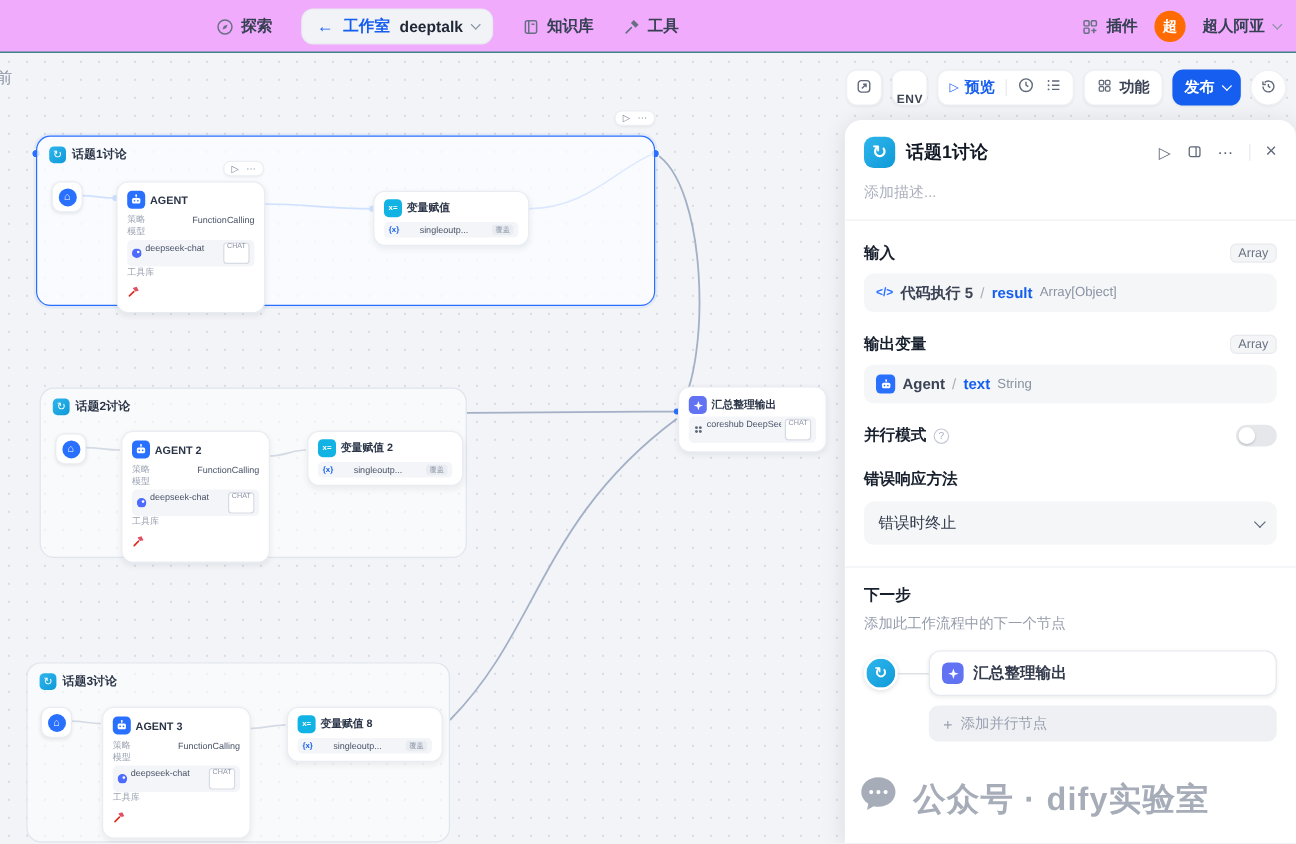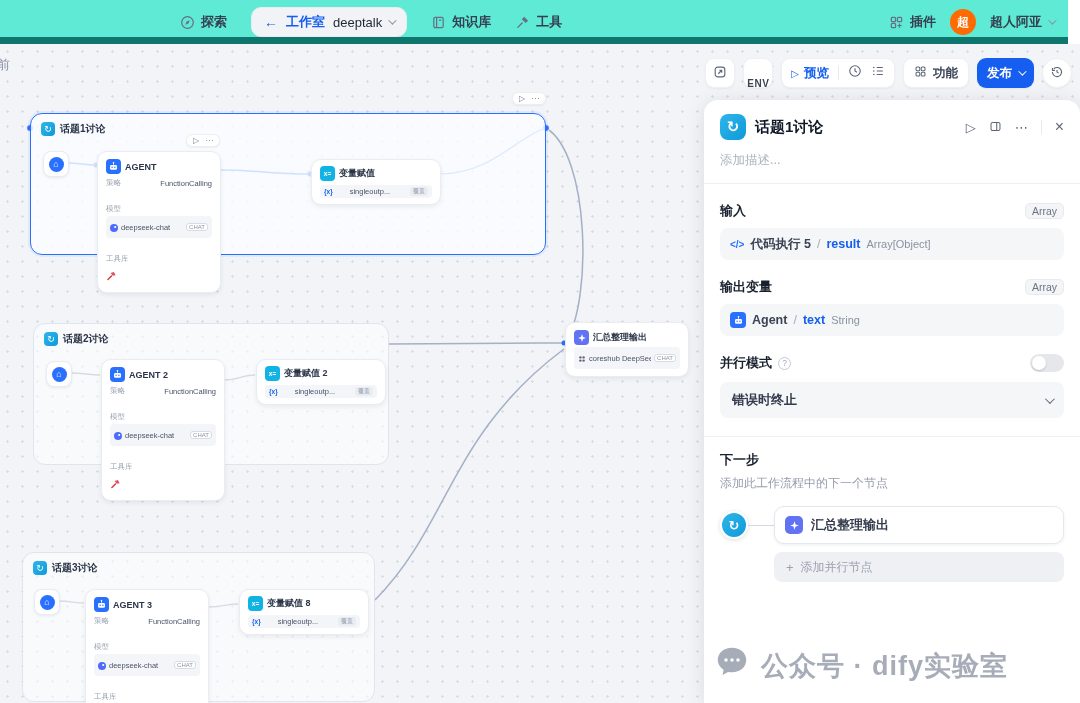--- a/index.html
+++ b/index.html
@@ -1,27 +1,27 @@
 <!DOCTYPE html>
 <html><head>
 <meta charset="utf-8">
 <style>
   * { margin:0; padding:0; box-sizing:border-box; }
   body { font-family:"Liberation Sans","DejaVu Sans",sans-serif; background:#e9ebef; }
   .stage { position:relative; width:1080px; height:703px; overflow:hidden; background:#fff; }
 
   
-  .topbar { position:absolute; top:0; left:0; right:12px; height:44px; background:#5eead4; border-bottom:7px solid #0f766e; z-index:40; }
+  .topbar { position:absolute; top:0; left:0; right:0; height:44px; background:#f0abfc; border-bottom:1px solid #0f766e; z-index:40; }
   .tb-left { position:absolute; left:180px; top:0; height:44px; display:flex; align-items:center; gap:24px; }
   .tb-item { display:flex; align-items:center; gap:6px; font-size:13px; color:#354052; font-weight:600; cursor:pointer; }
   .tb-item svg { display:block; }
   .ws-pill { display:flex; align-items:center; gap:8px; background:#f1f3f6; border:1px solid #e9ebf0; border-radius:10px; height:30px; padding:0 12px; cursor:pointer; }
   .back-arrow { color:#155eef; font-weight:700; font-size:14px; }
   .ws-name { color:#155eef; font-size:13px; font-weight:700; }
-  .app-name { color:#1f2736; font-size:13px; font-weight:400; display:flex; align-items:center; gap:6px; }
+  .app-name { color:#1f2736; font-size:13px; font-weight:700; display:flex; align-items:center; gap:6px; }
   .tb-right { position:absolute; right:14px; top:0; height:44px; display:flex; align-items:center; gap:14px; }
   .avatar { width:26px; height:26px; border-radius:50%; background:#ff6b00; color:#fff; font-size:12px; font-weight:700; display:flex; align-items:center; justify-content:center; }
   .chev { display:inline-block; width:6px; height:6px; border-right:1.5px solid currentColor; border-bottom:1.5px solid currentColor; transform:rotate(45deg) translateY(-2px); }
 
   
   .canvas { position:absolute; top:44px; left:0; right:0; bottom:0; background:#f2f4f7;
             background-image:radial-gradient(#d8dce3 1px, transparent 1.2px); background-size:15px 15px; overflow:hidden; }
   .edge-text { position:absolute; left:-3px; top:12px; font-size:13px; color:#8a92a3; z-index:5; }
   svg.edges { position:absolute; inset:0; z-index:1; pointer-events:none; }
 
@@ -37,24 +37,24 @@
   .node-card { position:absolute; background:#fff; border:1px solid #e9ecf2; border-radius:10px; box-shadow:0 2px 5px rgba(16,24,40,.07); padding:7px 8px; }
   .agent-card { width:124px; }
   .assign-card { width:130px; padding:6px 8px; }
   .card-head { display:flex; align-items:center; gap:4px; }
   .card-title { font-size:9px; font-weight:700; color:#2b3548; white-space:nowrap; }
   .nic { width:15px; height:15px; border-radius:4px; display:flex; align-items:center; justify-content:center; flex:none; }
   .agent-ic { background:#2970ff; }
   .assign-ic { background:#11b3e4; color:#fff; font-size:6.5px; font-weight:700; }
   .sum-ic { background:#6172f3; }
   .fld-row { display:flex; justify-content:space-between; align-items:center; margin-top:4px; }
-  .fld { font-size:7.5px; color:#9aa3b2; margin-top:16px; }
+  .fld { font-size:7.5px; color:#9aa3b2; margin-top:0; }
   .fld-inline { margin-top:0; }
   .fld-val { font-size:7.5px; color:#4a5468; }
-  .model-pill { margin-top:2px; background:#f3f5f8; border-radius:4px; display:flex; align-items:center; gap:3px; padding:2px 4px; }
+  .model-pill { margin-top:2px; background:#f3f5f8; border-radius:4px; display:flex; gap:3px; padding:2px 4px; }
   .model-name { font-size:7.5px; color:#4a5468; white-space:nowrap; overflow:hidden; flex:1; }
   .tag { font-size:6px; color:#8b93a5; border:1px solid #d7dbe3; border-radius:3px; padding:0 2px; background:#fff; flex:none; }
   .tool-wrap { margin-top:3px; }
   .assign-row { margin-top:4px; background:#f3f5f8; border-radius:4px; display:flex; align-items:center; gap:17px; padding:2px 4px; }
   .var-glyph { font-size:6.5px; color:#155eef; font-weight:700; }
   .vname { font-size:7.5px; color:#4a5468; flex:1; white-space:nowrap; overflow:hidden; }
   .mode-tag { font-size:6px; color:#8b93a5; background:#e9edf2; border-radius:3px; padding:0 3px; }
   .summary-card { width:124px; z-index:3; }
   .mini-bar { position:absolute; background:#fff; border:1px solid #eceef2; border-radius:6px; display:flex; gap:6px; align-items:center; padding:1px 6px; font-size:8px; color:#7b8496; z-index:4; box-shadow:0 1px 2px rgba(16,24,40,.06); }
 
@@ -88,21 +88,21 @@
   .var-row { margin-top:8px; background:#f4f6f8; border-radius:8px; height:32px; display:flex; align-items:center; gap:6px; padding:0 10px; font-size:12.5px; }
   .code-ic { color:#2970ff; font-weight:700; font-size:10px; }
   .vr-node { color:#3b4354; font-weight:600; }
   .vr-sep { color:#a7adba; }
   .vr-var { color:#155eef; font-weight:600; }
   .vr-type { color:#8a92a3; font-size:11px; }
   .ric { width:16px; height:16px; border-radius:4px; display:flex; align-items:center; justify-content:center; flex:none; }
   .help { width:13px; height:13px; border:1.2px solid #c4c9d4; border-radius:50%; color:#a6adbb; font-size:8.5px; display:flex; align-items:center; justify-content:center; margin-left:6px; }
   .toggle { margin-left:auto; width:34px; height:18px; background:#e5e7eb; border-radius:9px; position:relative; cursor:pointer; }
   .toggle::after { content:""; position:absolute; width:14px; height:14px; background:#fff; border-radius:50%; top:2px; left:2px; box-shadow:0 1px 2px rgba(16,24,40,.2); }
-  .select-row { margin-top:10px; background:#f4f6f8; border-radius:8px; height:36px; display:flex; align-items:center; padding:0 12px; font-size:13px; color:#333b4c; font-weight:700; cursor:pointer; }
+  .select-row { margin-top:10px; background:#f4f6f8; border-radius:8px; height:36px; display:flex; align-items:center; padding:0 12px; font-size:13px; color:#333b4c; font-weight:400; cursor:pointer; }
   .select-row .chev { margin-left:auto; width:7px; height:7px; color:#5f6879; }
   .next-desc { font-size:12px; color:#959cab; margin-top:6px; }
   .next-flow { display:flex; align-items:center; margin-top:14px; }
   .flow-icon { width:28px; height:28px; border-radius:50%; background:linear-gradient(135deg,#2fb5ec,#0e9ad8); border:2px solid #fff; box-shadow:0 1px 4px rgba(16,24,40,.15); color:#fff; font-size:13px; font-weight:700; display:flex; align-items:center; justify-content:center; flex:none; }
   .flow-line { width:26px; border-top:1.5px solid #d4d9e2; }
   .next-card { flex:1; height:38px; background:#fff; border:1px solid #e5e8ee; border-radius:10px; box-shadow:0 1px 3px rgba(16,24,40,.07); display:flex; align-items:center; gap:8px; padding:0 10px; font-size:13px; color:#333b4c; font-weight:600; cursor:pointer; }
   .next-card .nic { width:18px; height:18px; border-radius:5px; }
   .add-parallel { margin:8px 0 0 54px; height:30px; background:#eef0f3; border-radius:8px; display:flex; align-items:center; gap:7px; padding:0 12px; font-size:12px; color:#9aa1b0; cursor:pointer; }
   .plus-g { font-size:13px; line-height:1; }
   .watermark { position:absolute; bottom:16px; left:10px; right:16px; display:flex; align-items:center; gap:11px; color:#a7adb8; font-size:27px; font-weight:600; letter-spacing:1px; white-space:nowrap; }
@@ -522,20 +522,23 @@
       <span class="vr-var">text</span>
       <span class="vr-type">String</span>
     </div>
 
     <div class="sec-row">
       <span class="sec-label">并行模式</span>
       <span class="help">?</span>
       <span class="toggle"></span>
     </div>
 
+    <div class="sec-row">
+      <span class="sec-label">错误响应方法</span>
+    </div>
     <div class="select-row">
       <span>错误时终止</span>
       <span class="chev"></span>
     </div>
 
     <div class="divider-h" style="margin-top:18px"></div>
 
     <div class="sec-row" style="margin-top:14px">
       <span class="sec-label">下一步</span>
     </div>

